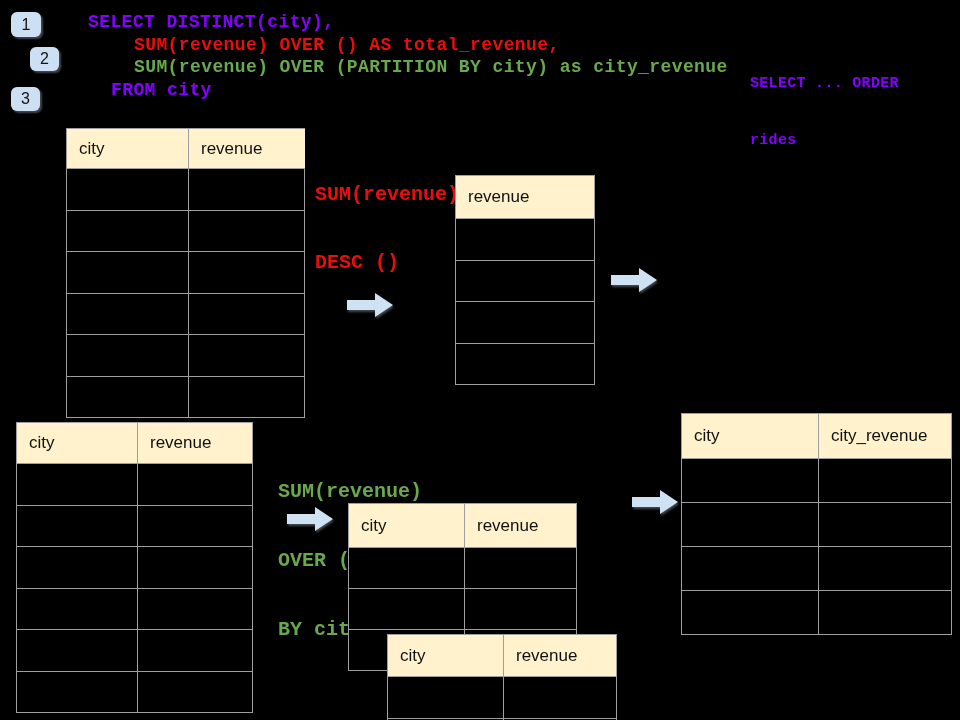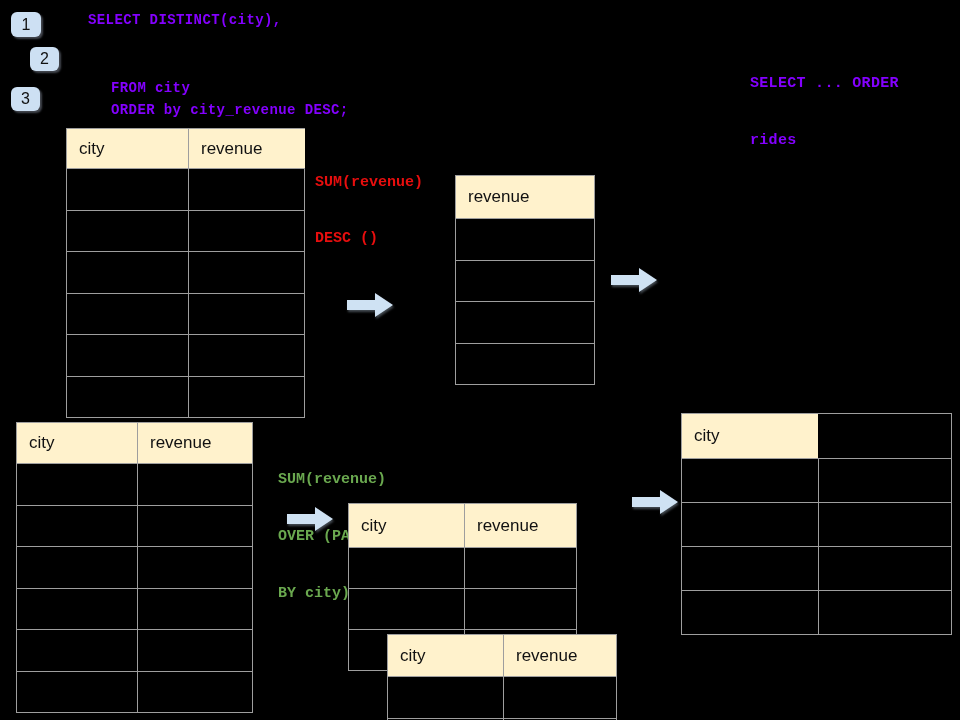--- a/index.html
+++ b/index.html
@@ -1,26 +1,26 @@
 <!DOCTYPE html>
 <html><head>
 <meta charset="utf-8">
 <style>
   html,body{margin:0;padding:0;background:#000;}
   #canvas{position:relative;width:960px;height:720px;background:#000;overflow:hidden;
           font-family:"Liberation Sans",sans-serif;}
   
   .code{position:absolute;font-family:"Liberation Mono","DejaVu Sans Mono",monospace;
         font-weight:bold;white-space:pre;}
-  .sql-line{font-size:14px;letter-spacing:.4px;}
+  .sql-line{font-size:18px;letter-spacing:.4px;}
   .c-purple{color:#8400FF;}
   .c-red{color:#E80E0E;}
   .c-green{color:#6AA84F;}
   .side-note{font-size:15px;line-height:19px;letter-spacing:.3px;}
-  .anno{font-size:15px;}
+  .anno{font-size:20px;}
   .anno div{line-height:22px;}
   .anno-green div{line-height:23px;}
   
   .badge{position:absolute;background:#CDE0F3;border-radius:6px;
          box-shadow:2px 2px 2px rgba(90,95,105,.75);
          color:#111;font-size:16px;display:flex;align-items:center;justify-content:center;}
   
   .tbl{position:absolute;border:1px solid #9E9E9E;background:#000;box-sizing:border-box;}
   .trow{display:flex;box-sizing:border-box;}
   .trow + .trow{border-top:1px solid #9E9E9E;}
@@ -35,22 +35,23 @@
 </head>
 <body>
 
 <div id="canvas">
 
   <div class="badge" style="left:11px;top:12px;width:30px;height:25px">1</div>
   <div class="badge" style="left:30px;top:47px;width:29px;height:24px">2</div>
   <div class="badge" style="left:11px;top:87px;width:29px;height:24px">3</div>
 
   <div class="code sql-line c-purple" style="left:88px;top:12px">SELECT DISTINCT(city),</div>
+  <div class="code sql-line c-red" style="left:134px;top:35px">SUM(revenue) OVER () AS total_revenue,</div>
+  <div class="code sql-line c-green" style="left:134px;top:57px">SUM(revenue) OVER (PARTITION BY city) as city_revenue</div>
   <div class="code sql-line c-purple" style="left:111px;top:80px">FROM city</div>
-  <div class="code sql-line c-purple" style="left:111px;top:102px">ORDER by city_revenue DESC;</div>
 
   <div class="code side-note c-purple" style="left:750px;top:36px">
     <div>SELECT ... ORDER</div>
     <div>rides</div>
   </div>
 
   <div class="code anno c-red" style="left:315px;top:138px">
     <div>SUM(revenue)</div>
     <div>DESC ()</div>
   </div>
@@ -171,20 +172,21 @@
       </div>
     <div class="trow" style="height:42px">
         <div class="tcell" style="width:115px"></div>
         <div class="tcell" style="width:113px"></div>
       </div>
   </div>
 
   <div class="tbl" style="left:681px;top:413px;width:271px">
     <div class="trow thead" style="height:44px">
       <div class="tcell" style="width:136px">city</div>
+      <div class="tcell" style="width:133px">city_revenue</div>
     </div>
     <div class="trow" style="height:44px">
         <div class="tcell" style="width:136px"></div>
         <div class="tcell" style="width:133px"></div>
       </div>
     <div class="trow" style="height:44px">
         <div class="tcell" style="width:136px"></div>
         <div class="tcell" style="width:133px"></div>
       </div>
     <div class="trow" style="height:44px">

